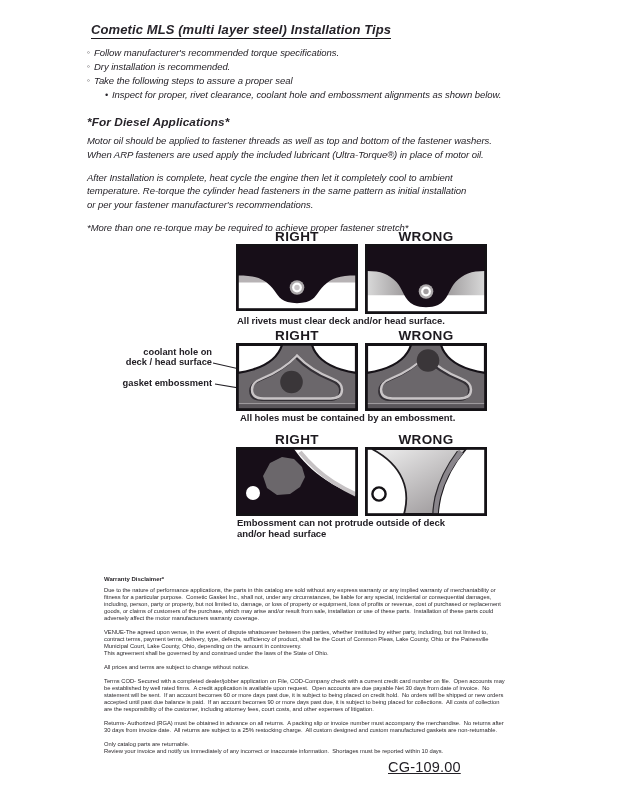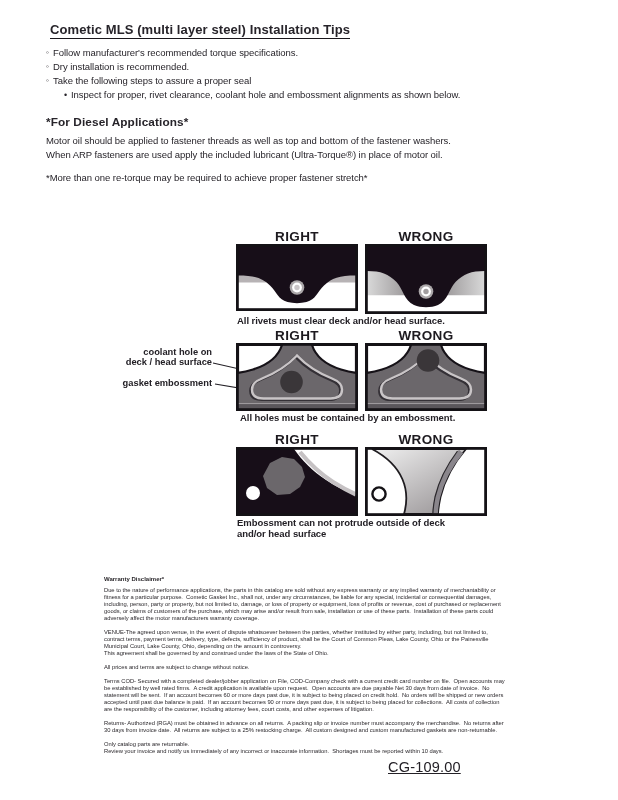--- a/index.html
+++ b/index.html
@@ -1,20 +1,20 @@
 <!DOCTYPE html>
 <html><head>
 <meta charset="utf-8">
 <style>
   html,body{margin:0;padding:0;background:#ffffff;}
   .page{
     position:relative;width:618px;height:800px;background:#ffffff;overflow:hidden;
     font-family:"Liberation Sans",sans-serif;color:#27242a;
   }
-  .content{padding:20px 90px 0 46px;}
+  .content{padding:20px 90px 0 87px;font-style:italic;}
   .title{
     display:inline-block;margin:0 0 7px 4px;font-size:13px;font-weight:bold;
     border-bottom:1.6px solid #1a171c;padding-bottom:1px;letter-spacing:0.1px;
   }
   .bullet{font-size:9.5px;line-height:14px;white-space:pre;letter-spacing:-0.05px;}
   .bullet .mk{display:inline-block;width:7px;font-size:8px;vertical-align:top;}
   .bullet.sub{padding-left:18px;}
   .bullet.sub .mk{font-size:9px;width:7px;}
   .diesel-h{margin:13px 0 5px 0;font-size:11.8px;font-weight:bold;letter-spacing:0.1px;}
   .body-p{margin:0 0 9px 0;font-size:9.5px;line-height:13.8px;white-space:pre;letter-spacing:-0.05px;}
@@ -44,20 +44,23 @@
     <div>
       <div class="bullet"><span class="mk">◦</span><span>Follow manufacturer's recommended torque specifications.</span></div>
       <div class="bullet"><span class="mk">◦</span><span>Dry installation is recommended.</span></div>
       <div class="bullet"><span class="mk">◦</span><span>Take the following steps to assure a proper seal</span></div>
       <div class="bullet sub"><span class="mk">•</span><span>Inspect for proper, rivet clearance, coolant hole and embossment alignments as shown below.</span></div>
     </div>
 
     <h2 class="diesel-h">*For Diesel Applications*</h2>
     <p class="body-p">Motor oil should be applied to fastener threads as well as top and bottom of the fastener washers.
 When ARP fasteners are used apply the included lubricant (Ultra-Torque®) in place of motor oil.</p>
+    <p class="body-p">After Installation is complete, heat cycle the engine then let it completely cool to ambient
+temperature. Re-torque the cylinder head fasteners in the same pattern as initial installation
+or per your fastener manufacturer's recommendations.</p>
     <p class="body-p">*More than one re-torque may be required to achieve proper fastener stretch*</p>
   </div>
 
   <div class="diagram-zone">
 
     <svg class="leader-overlay" viewBox="0 0 618 322">
       <line x1="213" y1="135" x2="288" y2="152" stroke="#232026" stroke-width="1.1"></line>
       <line x1="215" y1="156" x2="263" y2="164" stroke="#232026" stroke-width="1.1"></line>
     </svg>
 

